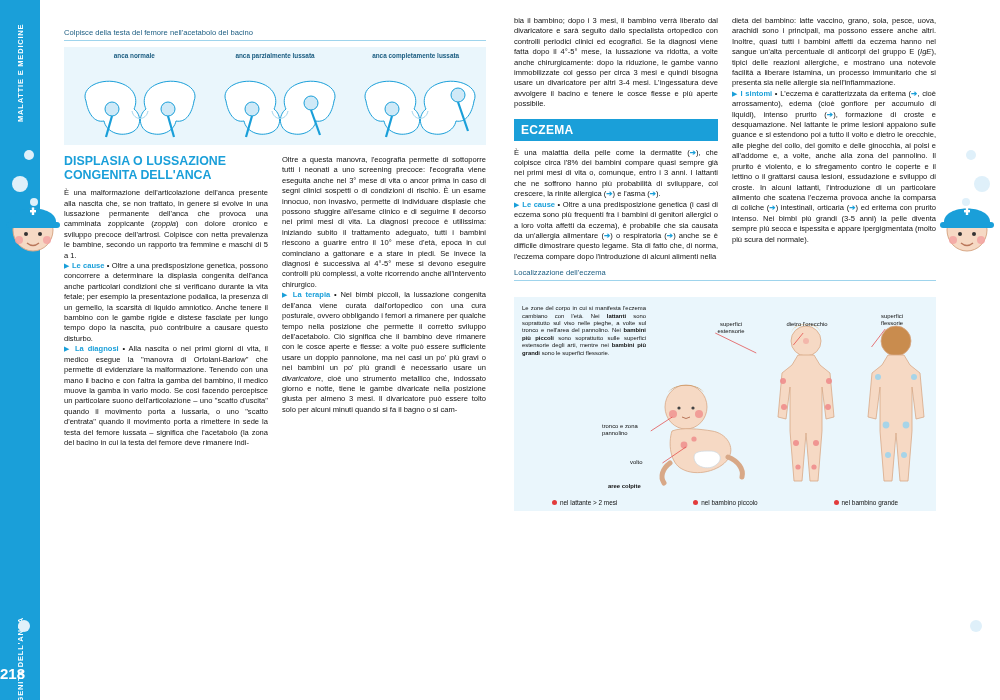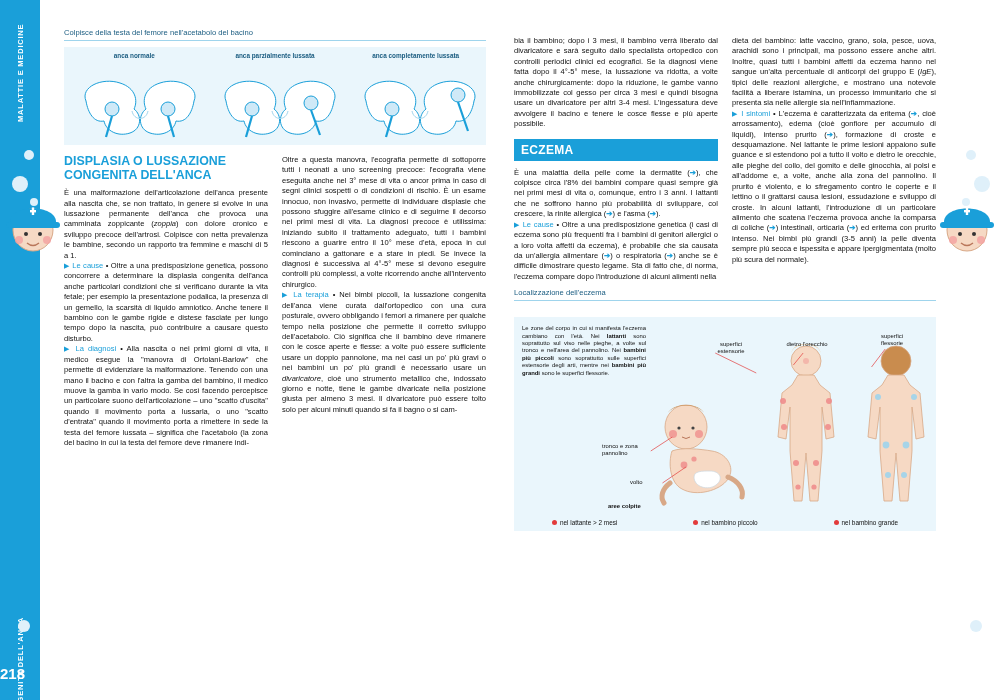--- a/index.html
+++ b/index.html
@@ -73,21 +73,21 @@
   .mascot-right { right: 2px; top: 196px; }
 
   
   .half {
     width: 460px; height: 700px;
     position: relative;
     background: #ffffff;
     flex: 0 0 460px;
   }
   .half.left { padding: 28px 14px 0 24px; }
-  .half.right { padding: 36px 24px 0 14px; }
+  .half.right { padding: 16px 24px 0 14px; }
   .gutter { width: 0px; flex: 0 0 0px; }
 
   .cols { display: flex; gap: 14px; }
   .col { width: 204px; }
 
   
   .caption-bar {
     font-size: 7.6px;
     color: #1a5c80;
     border-bottom: 1px solid #9fd4ec;
@@ -115,21 +115,21 @@
   }
   p.body {
     font-size: 7.55px;
     line-height: 10.4px;
     text-align: justify;
     margin: 0 0 0 0;
     color: #111111;
     hyphens: auto;
   }
   p.body + p.body { margin-top: 0px; }
-  .lead { color: #1a9fd9; font-weight: normal; }
+  .lead { color: #1a9fd9; font-weight: bold; }
   .arrow { color: #1a9fd9; font-weight: bold; }
   .tri {
     color: #1a9fd9;
     font-size: 7px;
   }
   i { font-style: italic; }
 
   
   .fig-pelvis {
     background: #eaf6fc;

